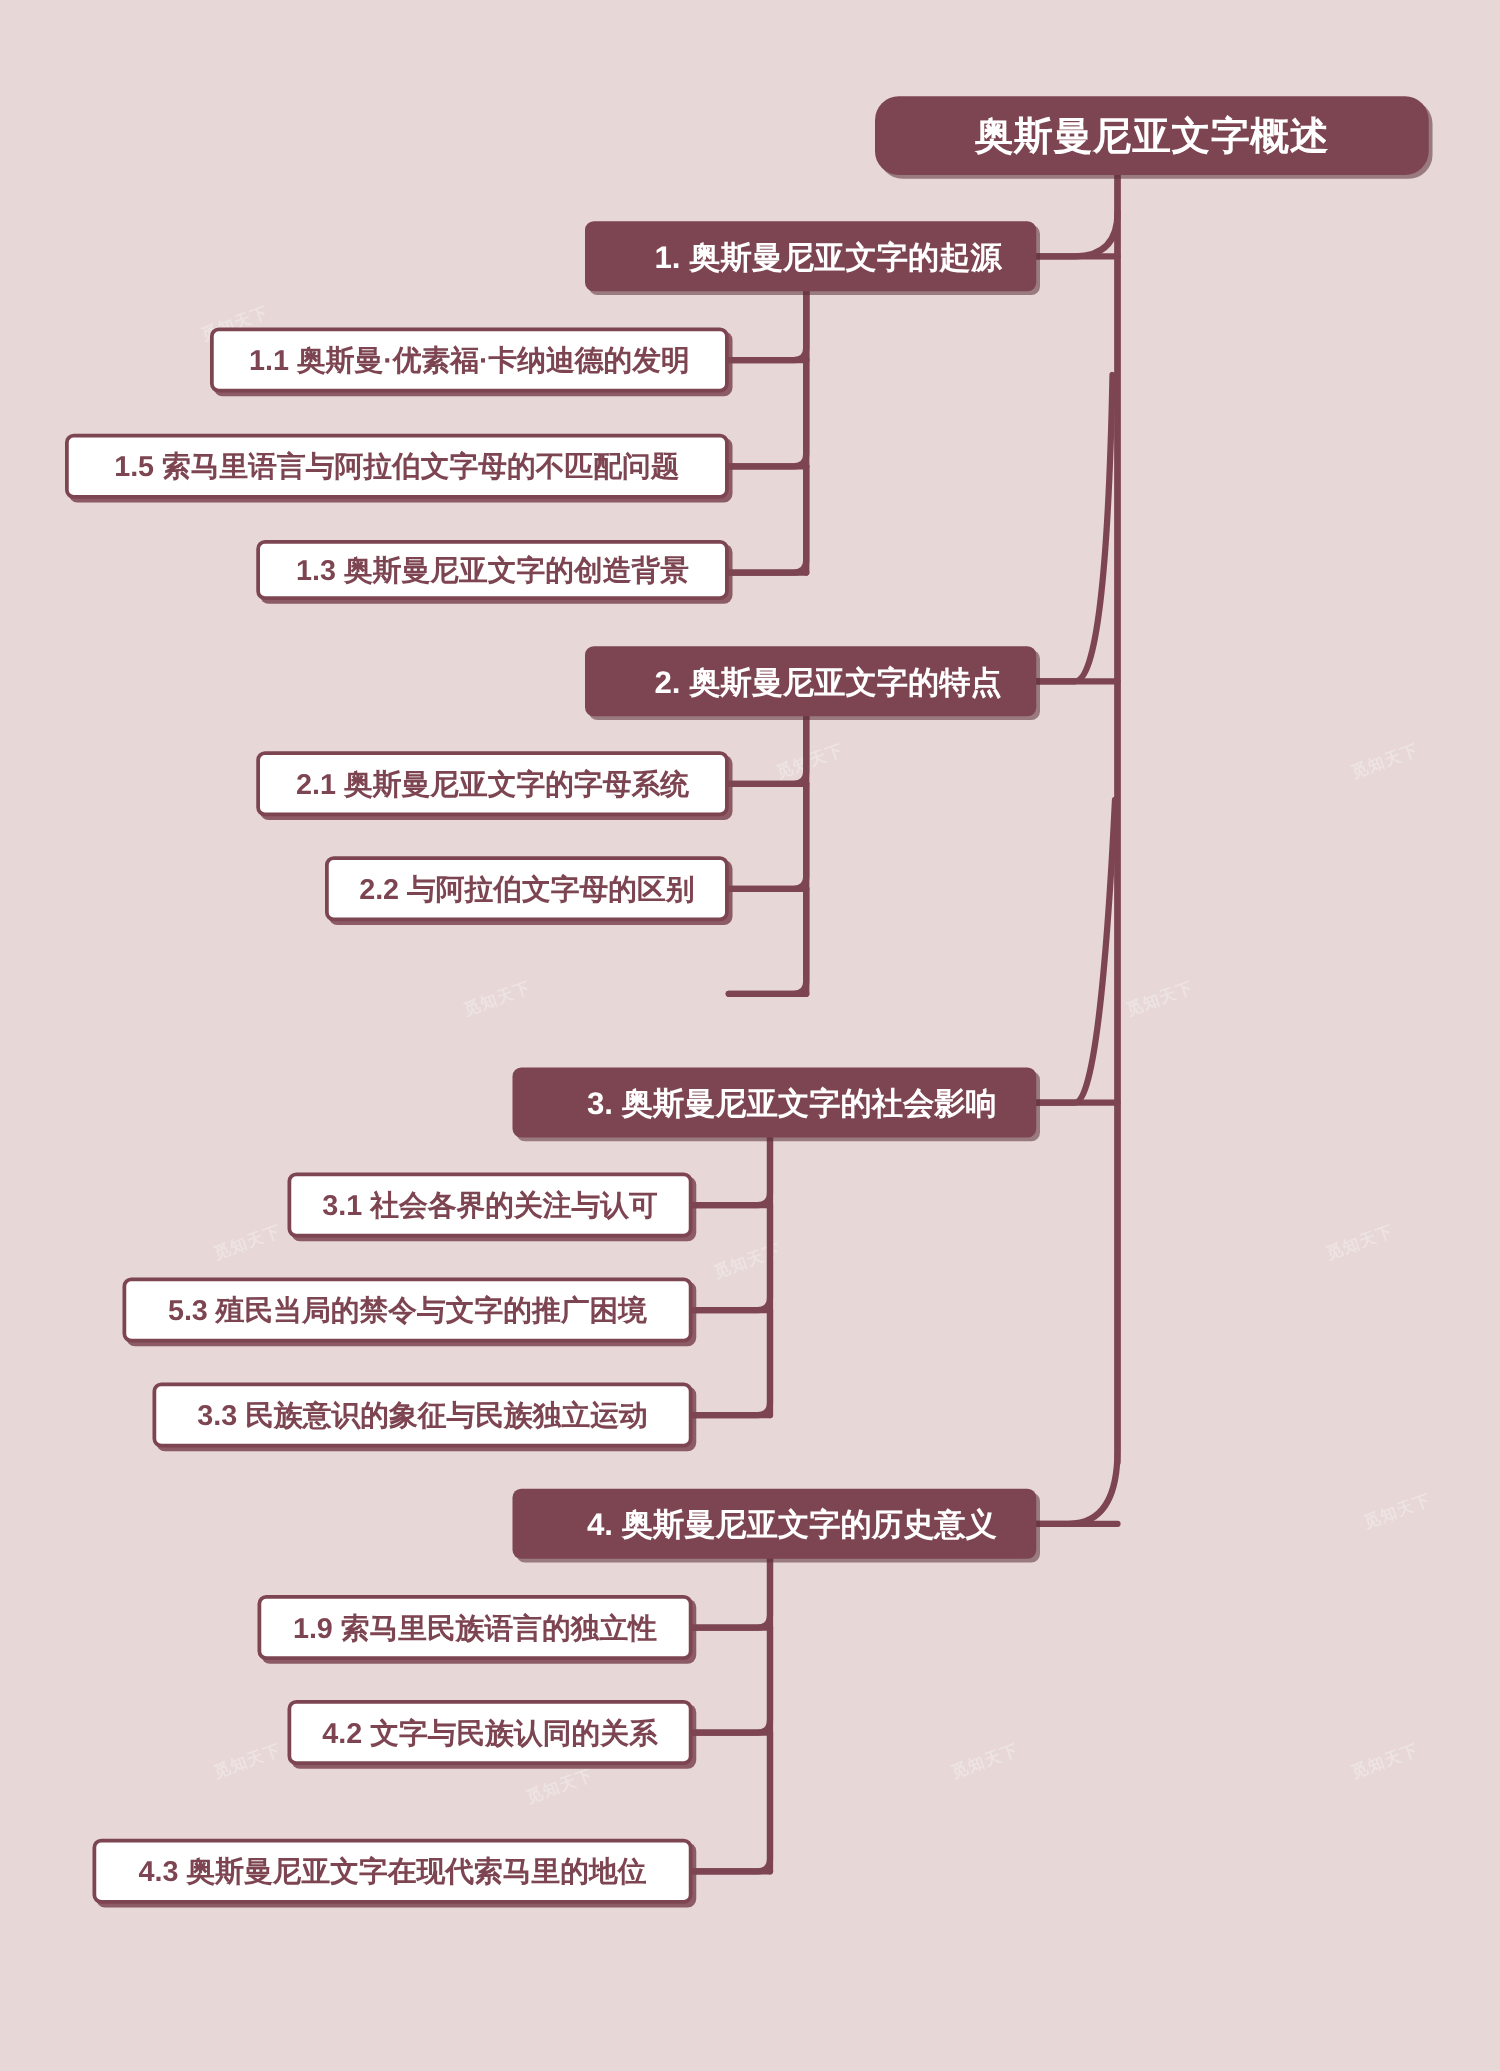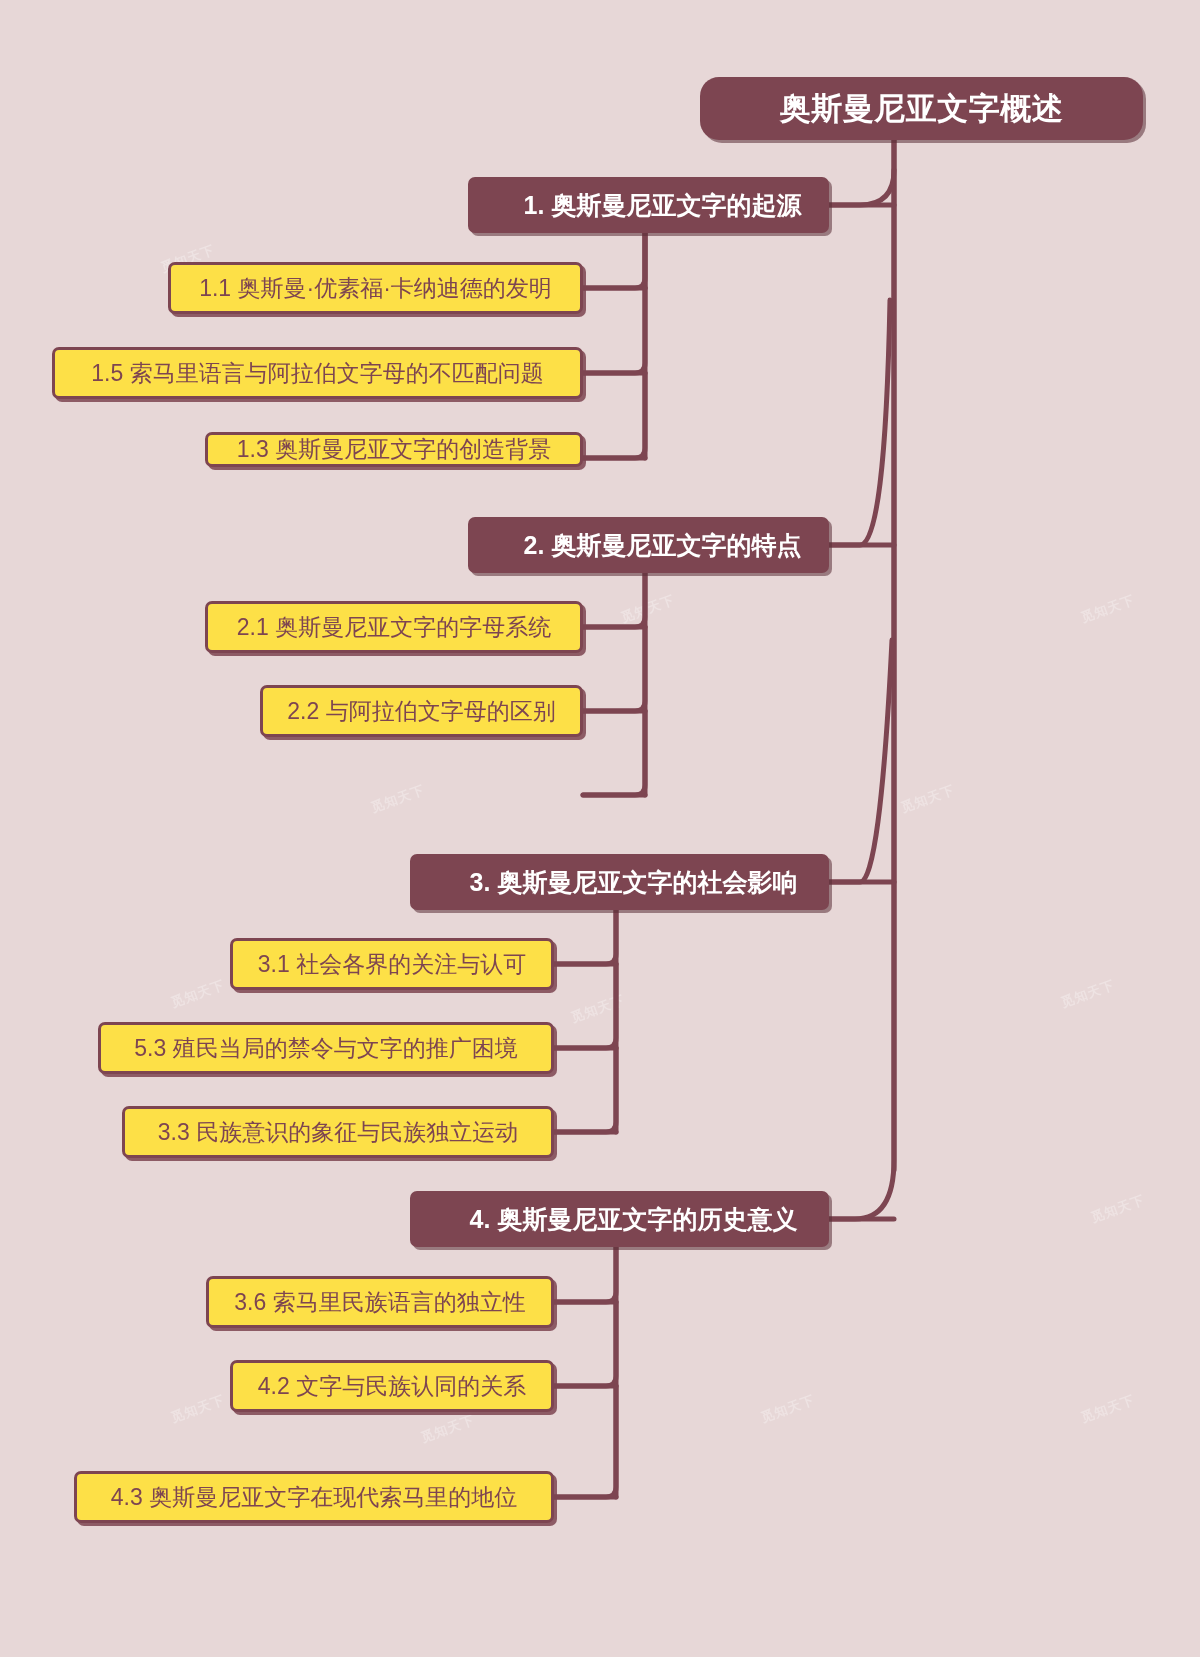--- a/index.html
+++ b/index.html
@@ -40,26 +40,27 @@
   .h1{
     background:#7d4551;
     color:#ffffff;
     border-radius:7px;
     font-weight:bold;
     font-size:25px;
     box-shadow:3px 3px 0 rgba(90,45,55,.55);
     padding-left:28px;
   }
   .h2{
-    background:#fde047;
+    background:#ffffff;
     color:#7d4551;
     border:3px solid #7d4551;
     border-radius:7px;
     font-size:23px;
     box-shadow:3px 3px 0 rgba(125,69,81,.85);
+    font-weight:bold;
   }
 </style>
 </head>
 <body>
 
 <div id="canvas">
 
   <div class="wm" style="left:160px;top:250px">觅知天下</div>
   <div class="wm" style="left:330px;top:620px">觅知天下</div>
   <div class="wm" style="left:620px;top:600px">觅知天下</div>
@@ -132,29 +133,29 @@
       <path d="M616,1302 L616,1376 Q616,1386 606,1386 L554,1386"></path>
       <path d="M616,1386 L616,1487 Q616,1497 606,1497 L554,1497"></path>
     </g>
   </svg>
 
   <div class="node root" style="left:700px;top:77px;width:443px;height:63px">奥斯曼尼亚文字概述</div>
 
   <div class="node h1" style="left:468px;top:177px;width:361px;height:56px">1. 奥斯曼尼亚文字的起源</div>
   <div class="node h2" style="left:168px;top:262px;width:415px;height:52px">1.1 奥斯曼·优素福·卡纳迪德的发明</div>
   <div class="node h2" style="left:52px;top:347px;width:531px;height:52px">1.5 索马里语言与阿拉伯文字母的不匹配问题</div>
-  <div class="node h2" style="left:205px;top:432px;width:378px;height:35px">1.3 奥斯曼尼亚文字的创造背景</div>
+  <div class="node h2" style="left:205px;top:432px;width:378px;height:48px">1.3 奥斯曼尼亚文字的创造背景</div>
 
   <div class="node h1" style="left:468px;top:517px;width:361px;height:56px">2. 奥斯曼尼亚文字的特点</div>
   <div class="node h2" style="left:205px;top:601px;width:378px;height:52px">2.1 奥斯曼尼亚文字的字母系统</div>
   <div class="node h2" style="left:260px;top:685px;width:323px;height:52px">2.2 与阿拉伯文字母的区别</div>
 
   <div class="node h1" style="left:410px;top:854px;width:419px;height:56px">3. 奥斯曼尼亚文字的社会影响</div>
   <div class="node h2" style="left:230px;top:938px;width:324px;height:52px">3.1 社会各界的关注与认可</div>
   <div class="node h2" style="left:98px;top:1022px;width:456px;height:52px">5.3 殖民当局的禁令与文字的推广困境</div>
   <div class="node h2" style="left:122px;top:1106px;width:432px;height:52px">3.3 民族意识的象征与民族独立运动</div>
 
   <div class="node h1" style="left:410px;top:1191px;width:419px;height:56px">4. 奥斯曼尼亚文字的历史意义</div>
-  <div class="node h2" style="left:206px;top:1276px;width:348px;height:52px">3.6 索马里民族语言的独立性</div>
+  <div class="node h2" style="left:206px;top:1276px;width:348px;height:52px">1.9 索马里民族语言的独立性</div>
   <div class="node h2" style="left:230px;top:1360px;width:324px;height:52px">4.2 文字与民族认同的关系</div>
   <div class="node h2" style="left:74px;top:1471px;width:480px;height:52px">4.3 奥斯曼尼亚文字在现代索马里的地位</div>
 
 </div>
 
 </body></html>

